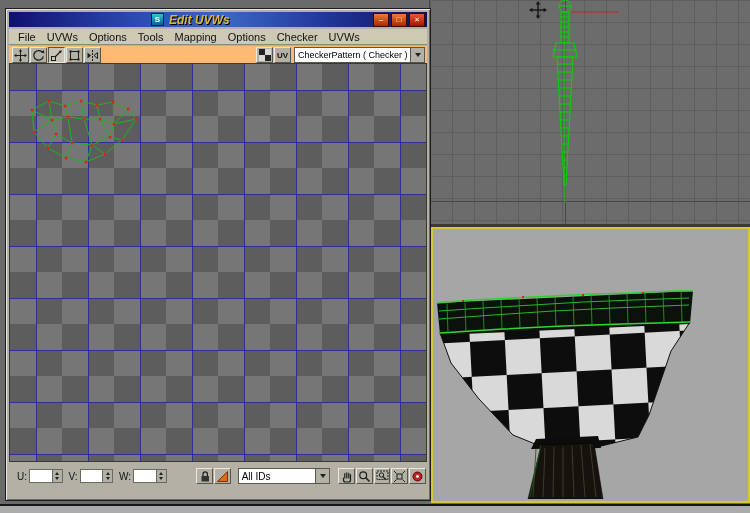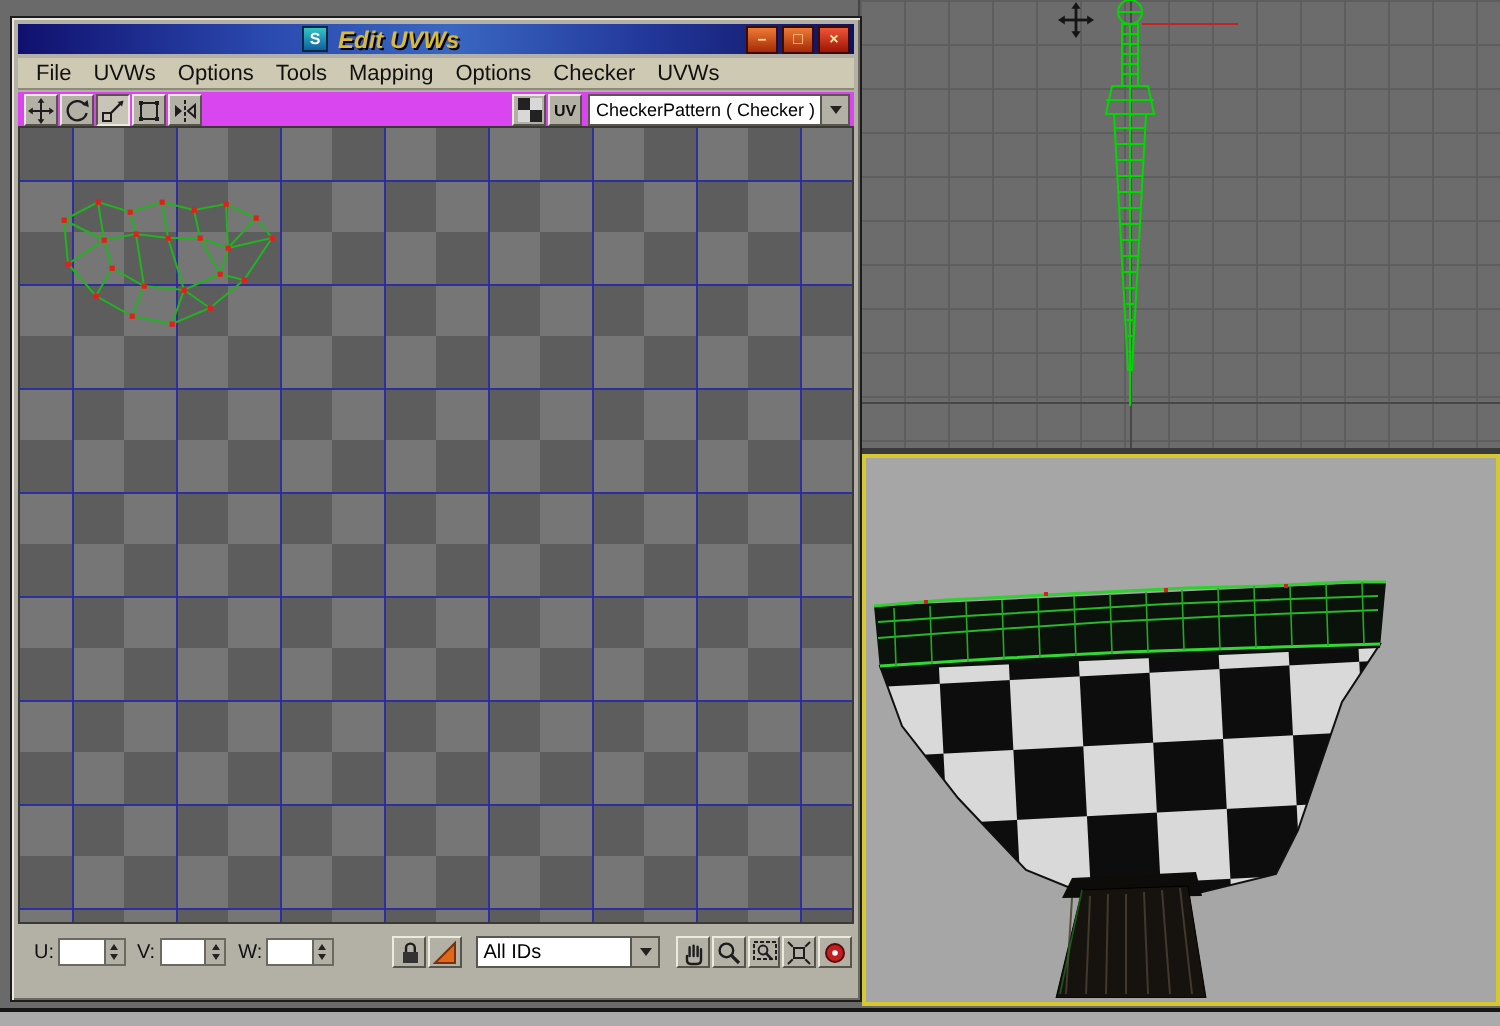--- a/index.html
+++ b/index.html
@@ -62,21 +62,21 @@
   .wbtn.close{background:linear-gradient(#f05438,#9e1404);}
   .menubar{
     position:absolute;left:3px;top:20px;width:418px;height:16px;
     background:#cdc9b2;border-bottom:1px solid #8d8a76;
     display:flex;align-items:center;padding-left:9px;box-sizing:border-box;
     font-size:11px;color:#111;
   }
   .menu-item{margin-right:11px;white-space:nowrap;}
   .toolbar{
     position:absolute;left:3px;top:37px;width:418px;height:19px;
-    background:#d946ef;
+    background:#fdba74;
   }
   .tb-left{position:absolute;left:3px;top:1px;display:flex;}
   .tbtn{
     width:17px;height:16px;margin-right:1px;background:#b3b0a6;
     border:1px solid;border-color:#eceade #57554b #57554b #eceade;
     display:flex;align-items:center;justify-content:center;box-sizing:border-box;
   }
   .tbtn.pressed{border-color:#57554b #eceade #eceade #57554b;background:#c8c5b8;}
   .tb-right{position:absolute;right:2px;top:1px;display:flex;align-items:center;}
   .uv-btn{font-size:8px;font-weight:bold;color:#111;}

